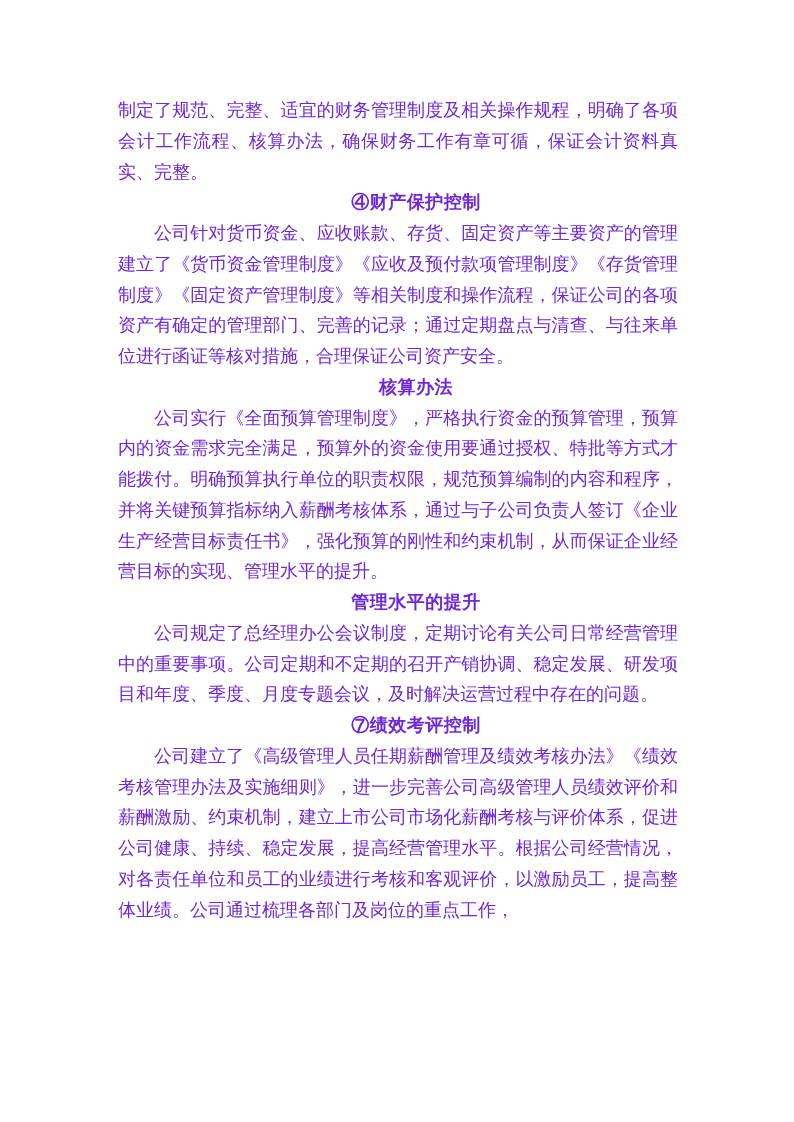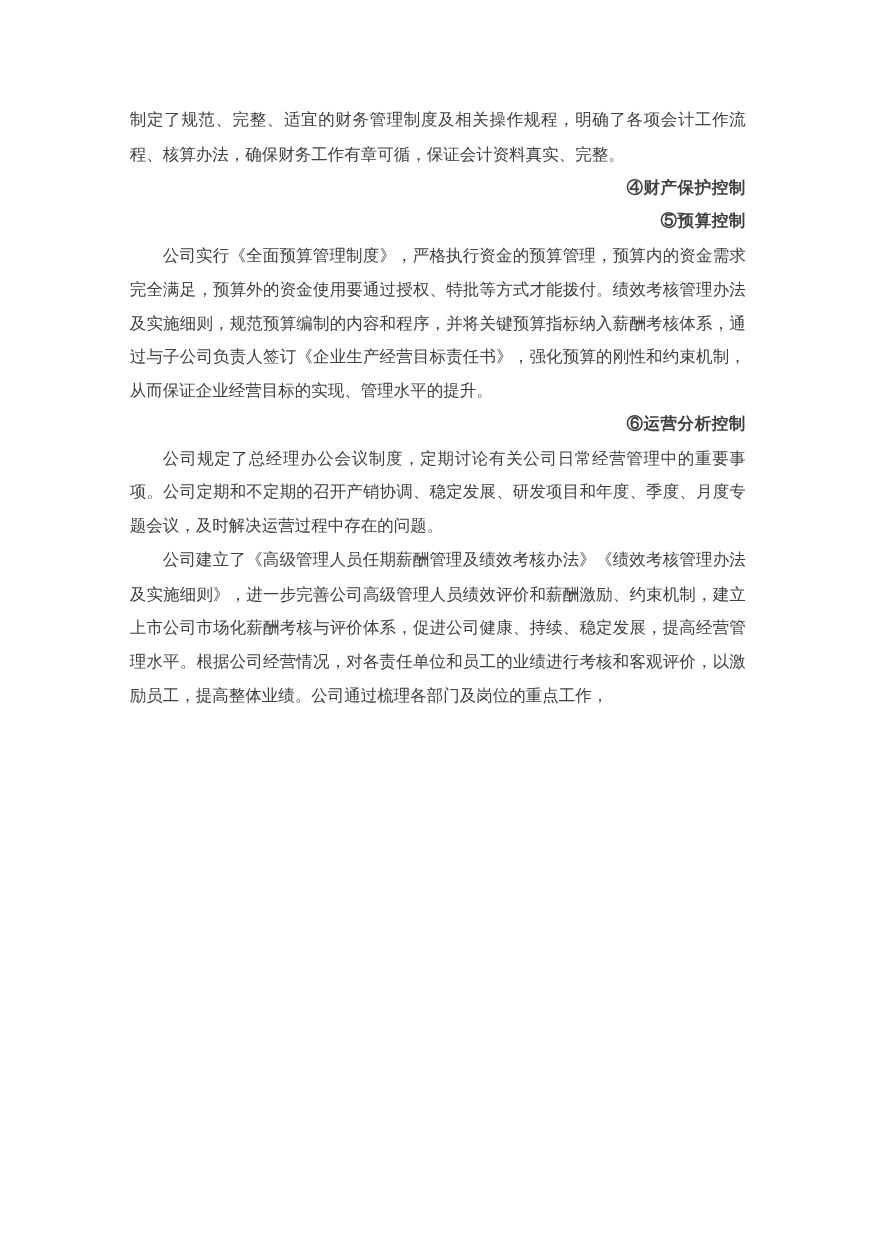--- a/index.html
+++ b/index.html
@@ -19,47 +19,49 @@
     width: 794px;
     height: 1122px;
     background: #ffffff;
   }
   .text-block {
     position: absolute;
     left: 118px;
     top: 95px;
     width: 560px;
     font-family: "Liberation Serif", "DejaVu Serif", serif;
-    font-size: 15px;
+    font-size: 18px;
     line-height: 30.75px;
-    color: #404040;
+    color: #6d28d9;
     text-align: justify;
     text-justify: inter-character;
   }
   .text-block p {
     margin: 0;
     padding: 0;
     text-indent: 2em;
   }
   .text-block p.cont {
     text-indent: 0;
   }
   .text-block p.heading {
-    font-family: Liberation Mono, monospace;
+    font-family: Liberation Serif, serif;
     font-weight: bold;
-    text-align: right;
+    text-align: center;
     letter-spacing: 0.5px;
   }
 </style>
 </head>
 <body>
 
 <div class="page">
   <div class="text-block">
     <p class="body cont">制定了规范、完整、适宜的财务管理制度及相关操作规程，明确了各项会计工作流程、核算办法，确保财务工作有章可循，保证会计资料真实、完整。</p>
     <p class="heading">④财产保护控制</p>
-    <p class="heading">⑤预算控制</p>
-    <p class="body">公司实行《全面预算管理制度》，严格执行资金的预算管理，预算内的资金需求完全满足，预算外的资金使用要通过授权、特批等方式才能拨付。绩效考核管理办法及实施细则，规范预算编制的内容和程序，并将关键预算指标纳入薪酬考核体系，通过与子公司负责人签订《企业生产经营目标责任书》，强化预算的刚性和约束机制，从而保证企业经营目标的实现、管理水平的提升。</p>
-    <p class="heading">⑥运营分析控制</p>
+    <p class="body">公司针对货币资金、应收账款、存货、固定资产等主要资产的管理建立了《货币资金管理制度》《应收及预付款项管理制度》《存货管理制度》《固定资产管理制度》等相关制度和操作流程，保证公司的各项资产有确定的管理部门、完善的记录；通过定期盘点与清查、与往来单位进行函证等核对措施，合理保证公司资产安全。</p>
+    <p class="heading">核算办法</p>
+    <p class="body">公司实行《全面预算管理制度》，严格执行资金的预算管理，预算内的资金需求完全满足，预算外的资金使用要通过授权、特批等方式才能拨付。明确预算执行单位的职责权限，规范预算编制的内容和程序，并将关键预算指标纳入薪酬考核体系，通过与子公司负责人签订《企业生产经营目标责任书》，强化预算的刚性和约束机制，从而保证企业经营目标的实现、管理水平的提升。</p>
+    <p class="heading">管理水平的提升</p>
     <p class="body">公司规定了总经理办公会议制度，定期讨论有关公司日常经营管理中的重要事项。公司定期和不定期的召开产销协调、稳定发展、研发项目和年度、季度、月度专题会议，及时解决运营过程中存在的问题。</p>
+    <p class="heading">⑦绩效考评控制</p>
     <p class="body">公司建立了《高级管理人员任期薪酬管理及绩效考核办法》《绩效考核管理办法及实施细则》，进一步完善公司高级管理人员绩效评价和薪酬激励、约束机制，建立上市公司市场化薪酬考核与评价体系，促进公司健康、持续、稳定发展，提高经营管理水平。根据公司经营情况，对各责任单位和员工的业绩进行考核和客观评价，以激励员工，提高整体业绩。公司通过梳理各部门及岗位的重点工作，</p>
   </div>
 </div>
 
 </body></html>

